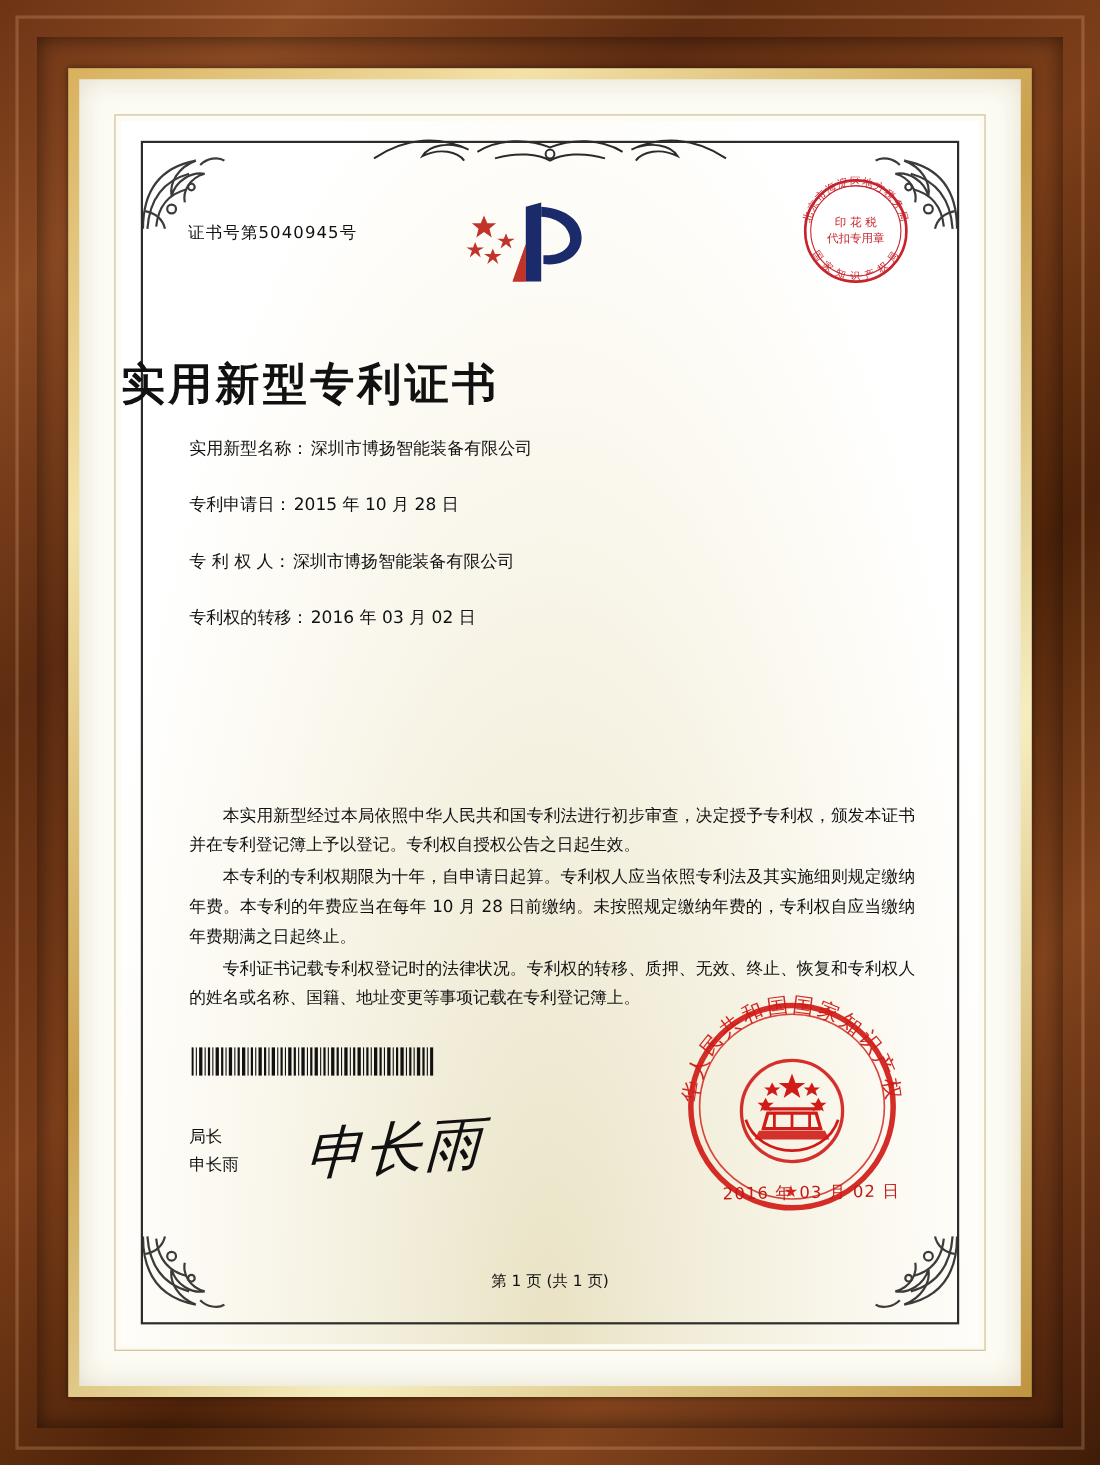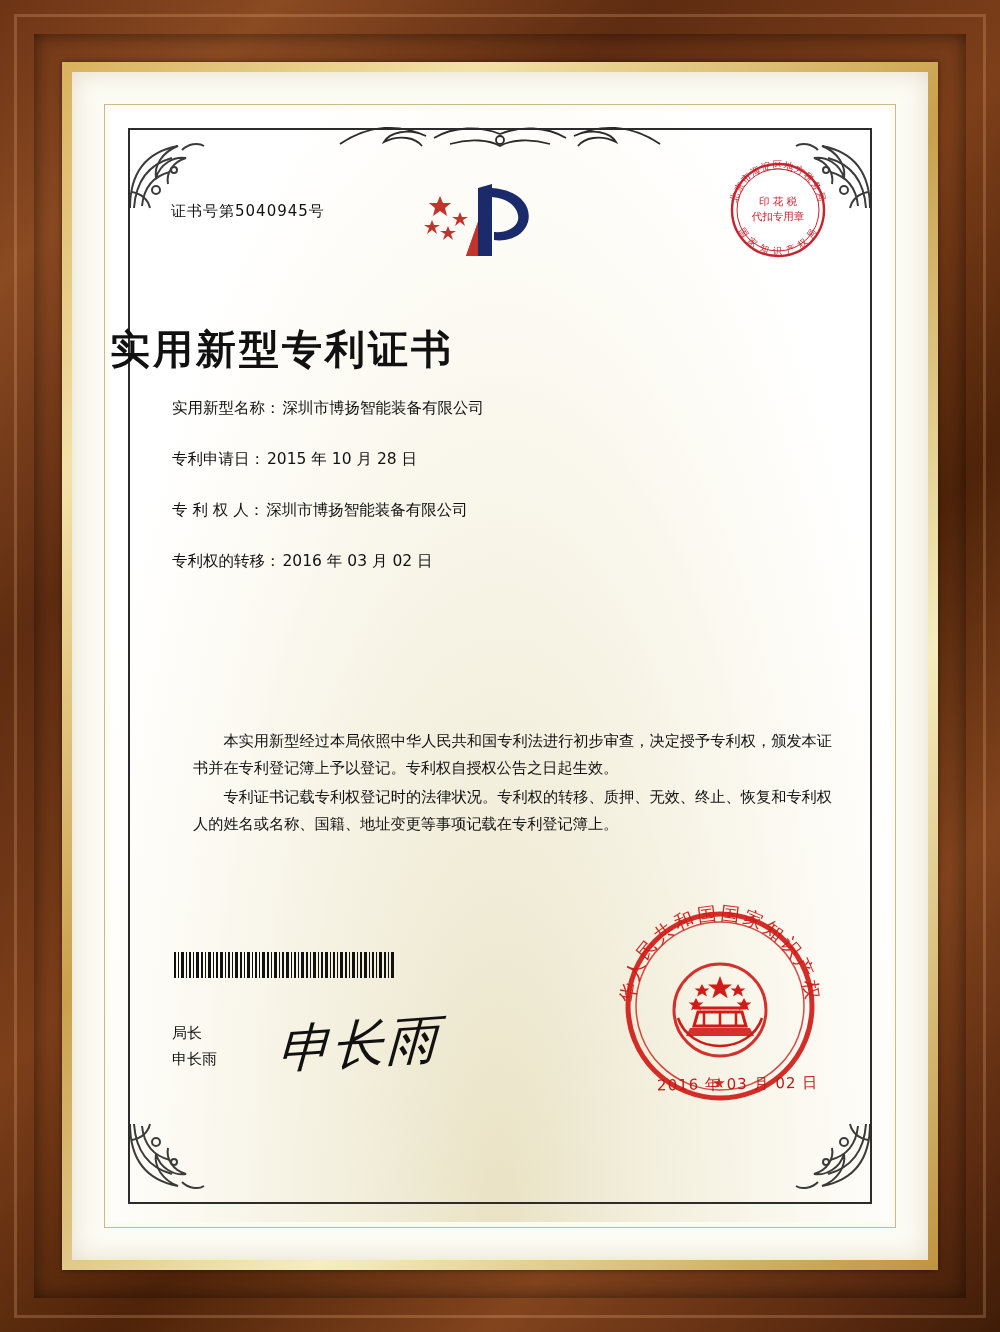--- a/index.html
+++ b/index.html
@@ -163,21 +163,20 @@
     letter-spacing: 0.5px;
   }
 
   .paras {
     position: absolute;
     left: 62px; right: 58px; top: 618px;
     font-size: 15.2px;
     line-height: 27px;
     color: #111;
     text-align: justify;
-    margin-left: 21px;
   }
   .paras p {
     margin: 0 0 2px 0;
     text-indent: 2em;
   }
 
   .barcode {
     position: absolute;
     left: 64px; top: 842px;
     width: 220px; height: 26px;
@@ -344,20 +343,21 @@
         <span class="val">深圳市博扬智能装备有限公司</span>
       </div>
       <div class="field">
         <span class="lbl">专利权的转移：</span>
         <span class="val">2016 年 03 月 02 日</span>
       </div>
     </div>
 
     <div class="paras">
       <p>本实用新型经过本局依照中华人民共和国专利法进行初步审查，决定授予专利权，颁发本证书并在专利登记簿上予以登记。专利权自授权公告之日起生效。</p>
+      <p>本专利的专利权期限为十年，自申请日起算。专利权人应当依照专利法及其实施细则规定缴纳年费。本专利的年费应当在每年 10 月 28 日前缴纳。未按照规定缴纳年费的，专利权自应当缴纳年费期满之日起终止。</p>
       <p>专利证书记载专利权登记时的法律状况。专利权的转移、质押、无效、终止、恢复和专利权人的姓名或名称、国籍、地址变更等事项记载在专利登记簿上。</p>
     </div>
 
     <svg class="barcode" viewBox="0 0 220 26" preserveAspectRatio="none">
       <g fill="#111">
         <rect x="0" y="0" width="2" height="26"></rect>
           <rect x="4" y="0" width="1" height="26"></rect>
         <rect x="7" y="0" width="3" height="26"></rect>
           <rect x="12" y="0" width="1" height="26"></rect>
         <rect x="15" y="0" width="2" height="26"></rect>
@@ -447,14 +447,15 @@
           <polygon points="24,-12 26.4,-7.4 31.4,-7.4 27.4,-4.4 28.9,0.4 24,-2.6 19.1,0.4 20.6,-4.4 16.6,-7.4 21.6,-7.4"></polygon>
         </g>
         <path d="M-42 8 C-36 26 -18 36 0 36 C18 36 36 26 42 8" fill="none" stroke="#d01b17" stroke-width="2.5"></path>
       </g>
       <text font-size="15" fill="#d01b17" font-family="DejaVu Sans, sans-serif" letter-spacing="2" opacity="0.95">
         <textPath href="#sealArcBottom" startOffset="50%" text-anchor="middle">★</textPath>
       </text>
     </svg>
     <div class="seal-date">2016 年 03 月 02 日</div>
 
+    <div class="page-no">第 1 页 (共 1 页)</div>
   </div>
 </div>
 
 </body></html>

